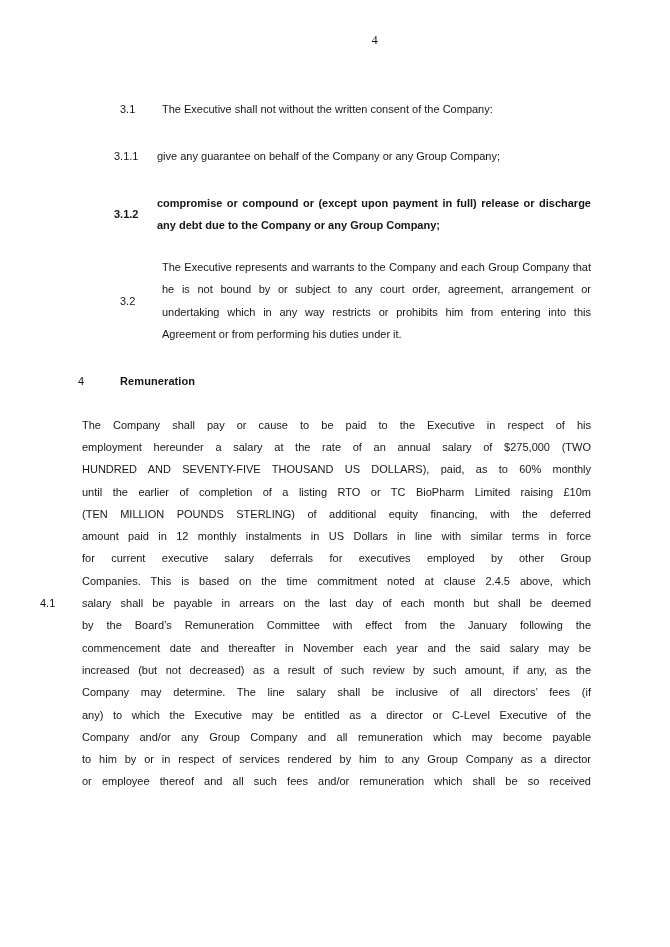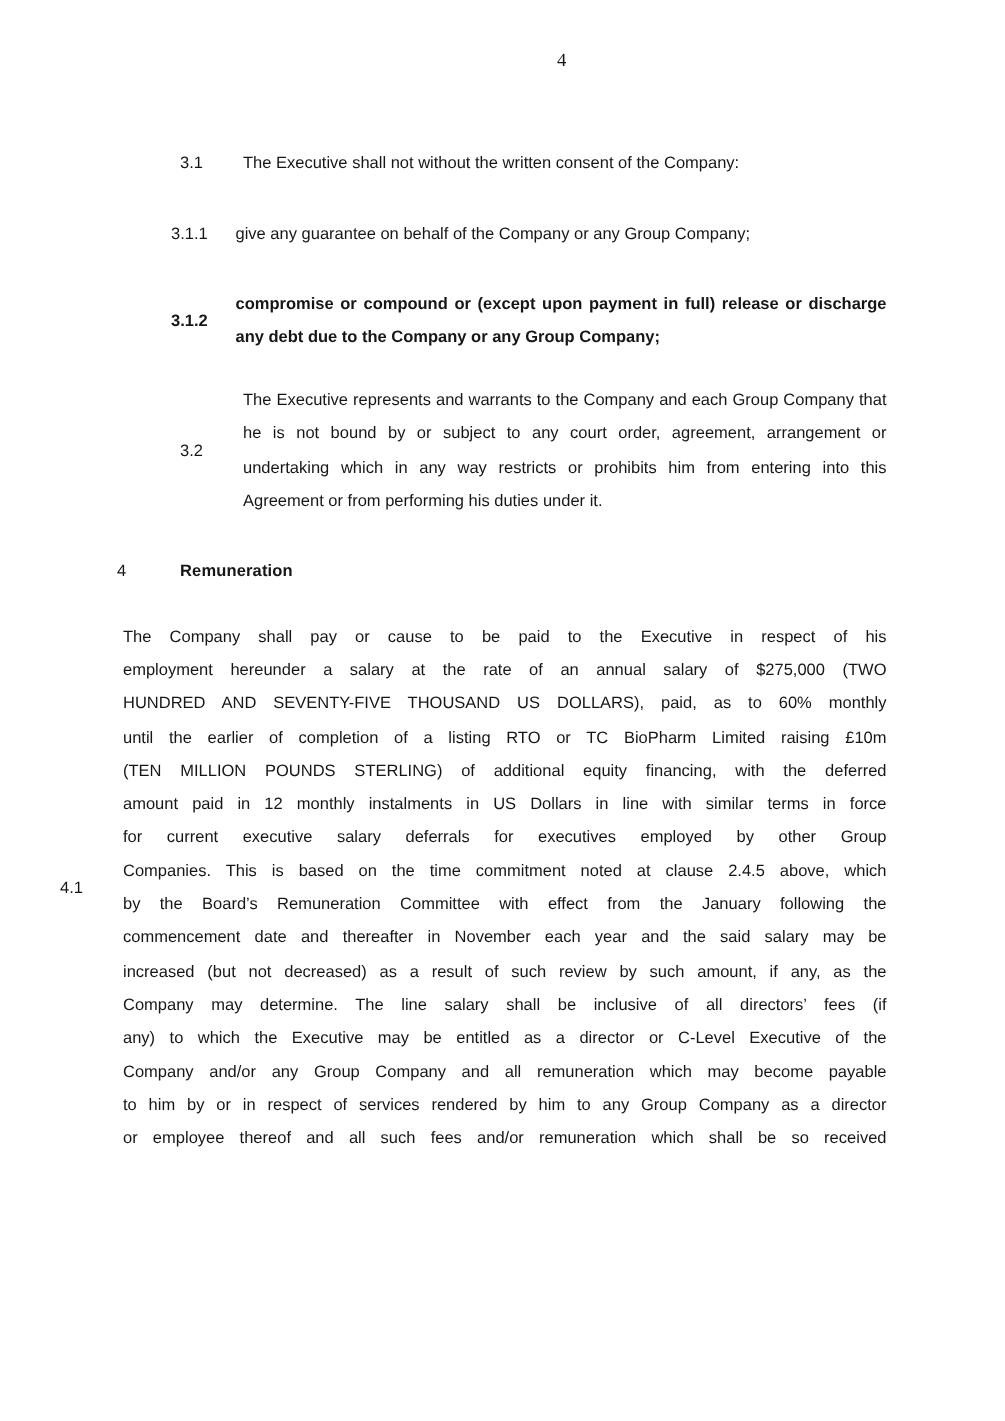--- a/index.html
+++ b/index.html
@@ -81,20 +81,21 @@
     <div class="num">4.1</div>
     <div class="lines">
         <div class="line just">The Company shall pay or cause to be paid to the Executive in respect of his</div>
         <div class="line just">employment hereunder a salary at the rate of an annual salary of $275,000 (TWO</div>
         <div class="line just">HUNDRED AND SEVENTY-FIVE THOUSAND US DOLLARS), paid, as to 60% monthly</div>
         <div class="line just">until the earlier of completion of a listing RTO or TC BioPharm Limited raising £10m</div>
         <div class="line just">(TEN MILLION POUNDS STERLING) of additional equity financing, with the deferred</div>
         <div class="line just">amount paid in 12 monthly instalments in US Dollars in line with similar terms in force</div>
         <div class="line just">for current executive salary deferrals for executives employed by other Group</div>
         <div class="line just">Companies.  This is based on the time commitment noted at clause 2.4.5 above, which</div>
+        <div class="line just">salary shall be payable in arrears on the last day of each month but shall be deemed</div>
         <div class="line just">by the Board’s Remuneration Committee with effect from the January following the</div>
         <div class="line just">commencement date and thereafter in November each year and the said salary may be</div>
         <div class="line just">increased (but not decreased) as a result of such review by such amount, if any, as the</div>
         <div class="line just">Company may determine.  The line salary shall be inclusive of all directors’ fees (if</div>
         <div class="line just">any) to which the Executive may be entitled as a director or C-Level Executive of the</div>
         <div class="line just">Company and/or any Group Company and all remuneration which may become payable</div>
         <div class="line just">to him by or in respect of services rendered by him to any Group Company as a director</div>
         <div class="line just">or employee thereof and all such fees and/or remuneration which shall be so received</div>
       </div>
   </div>

